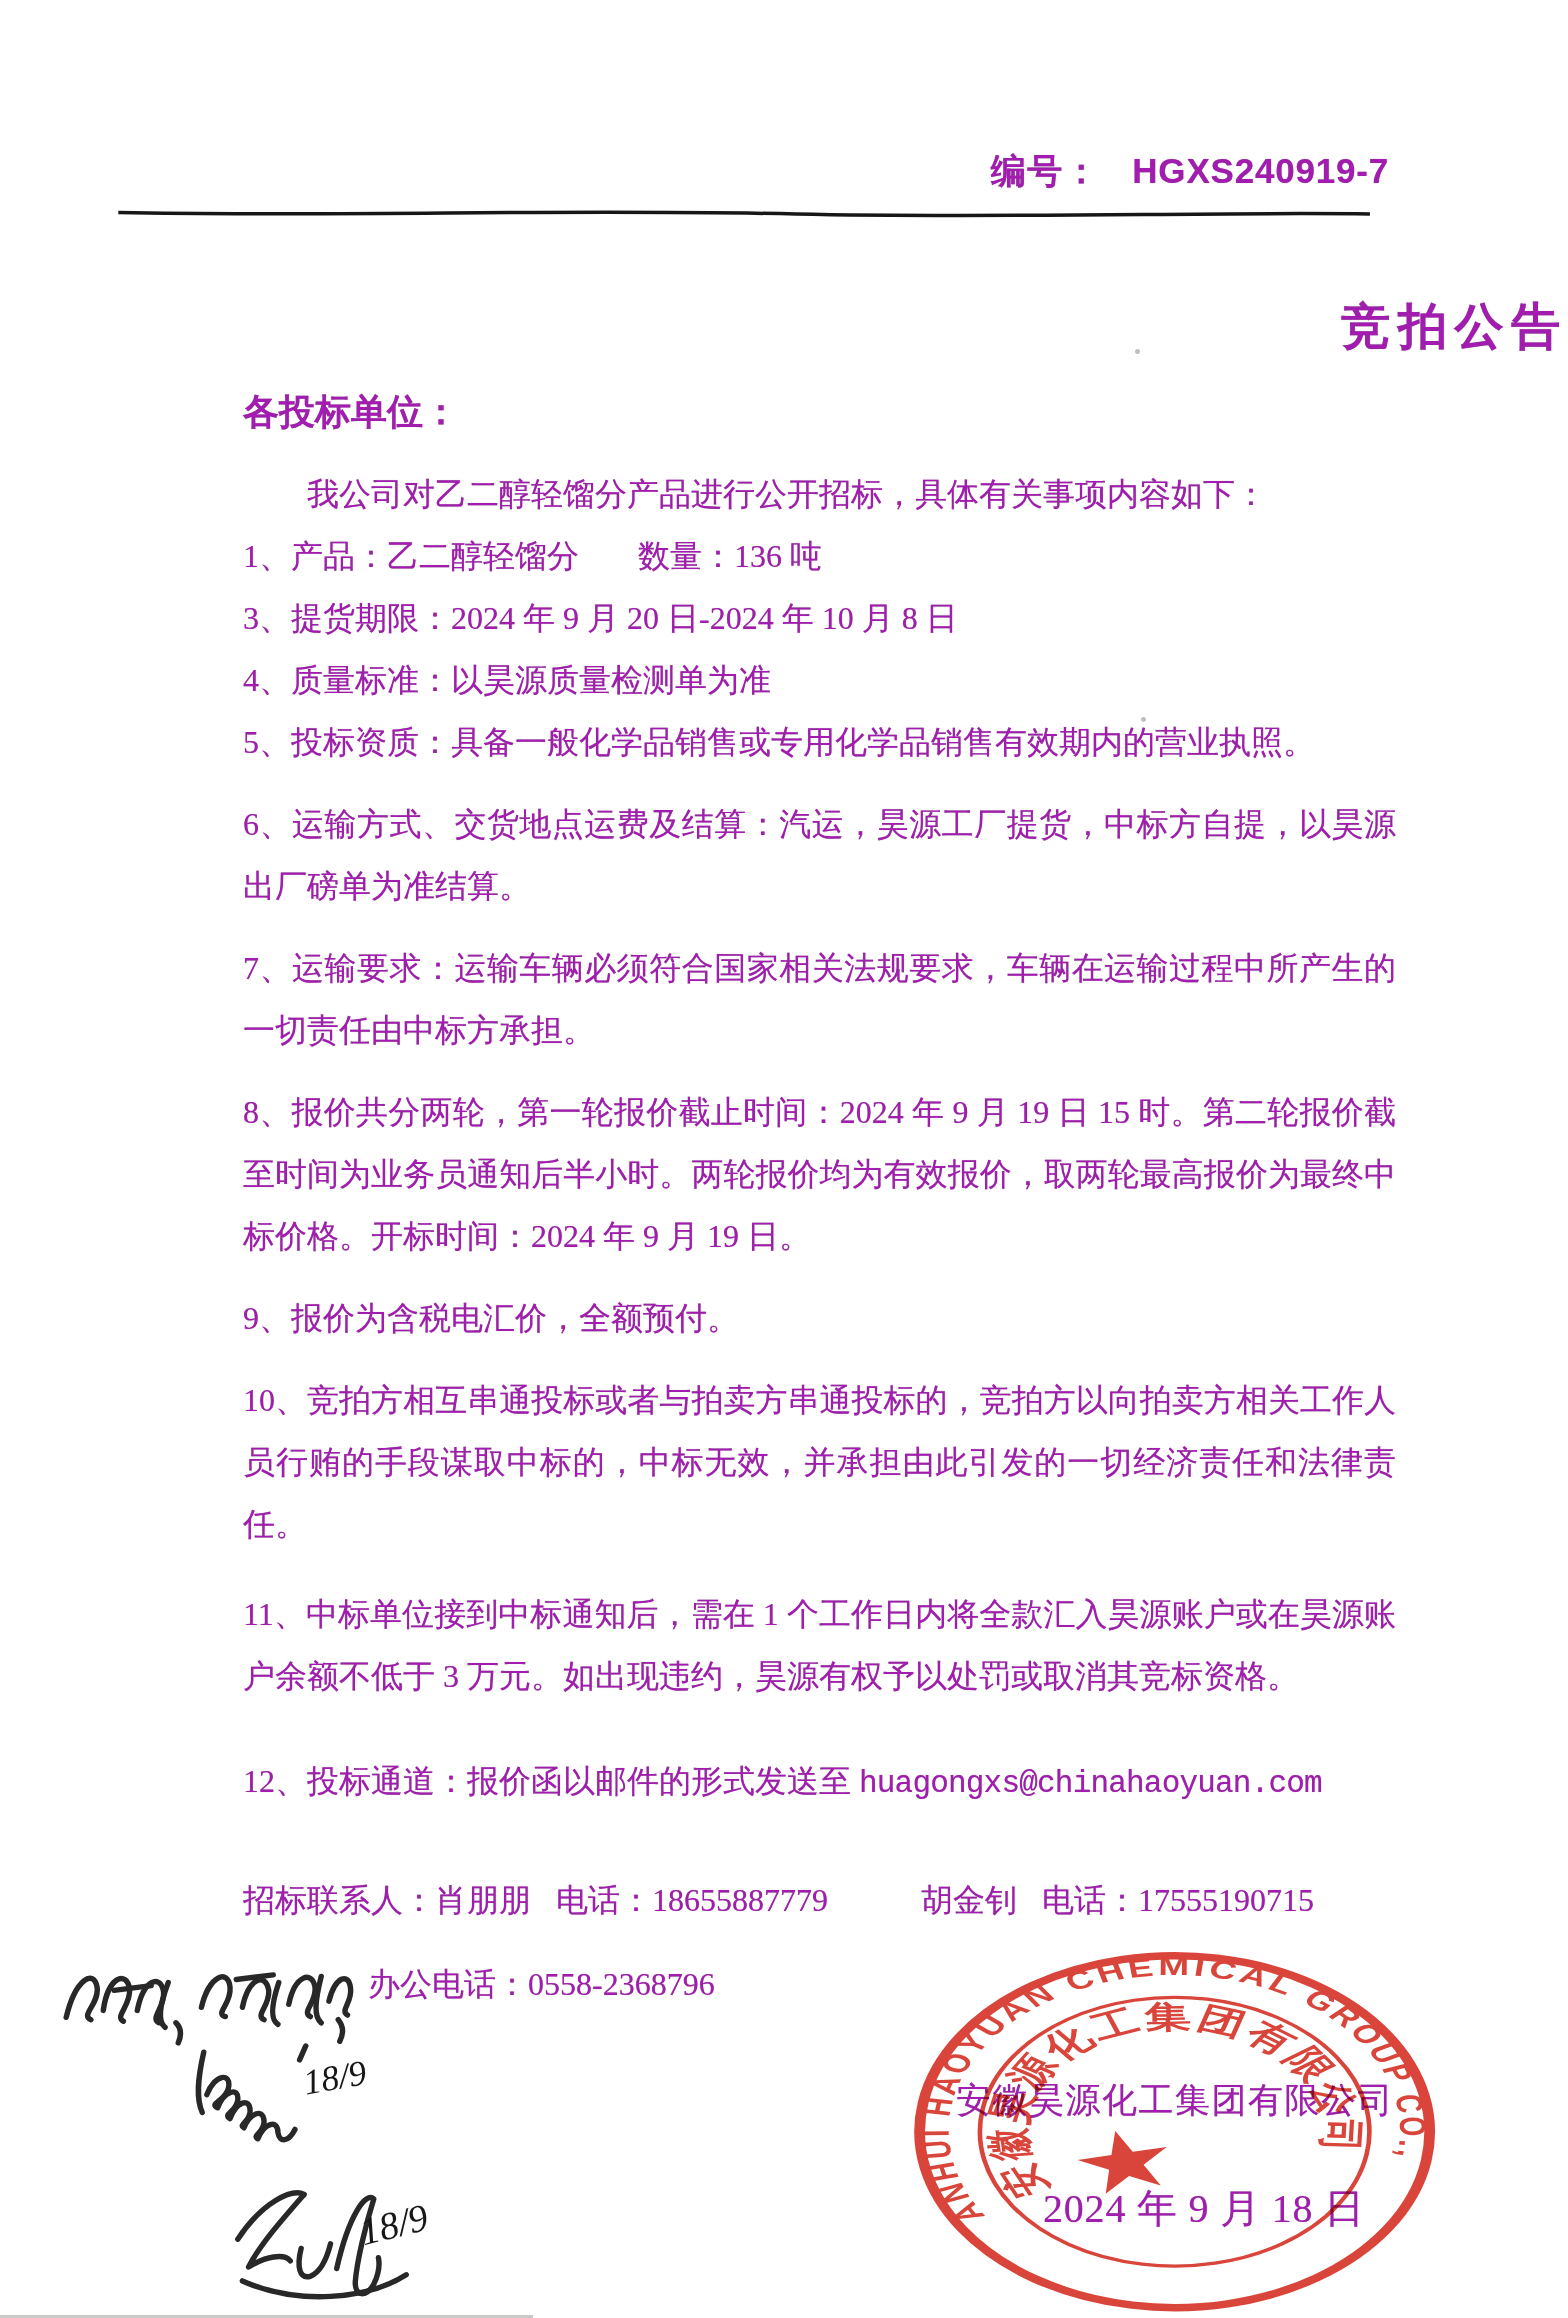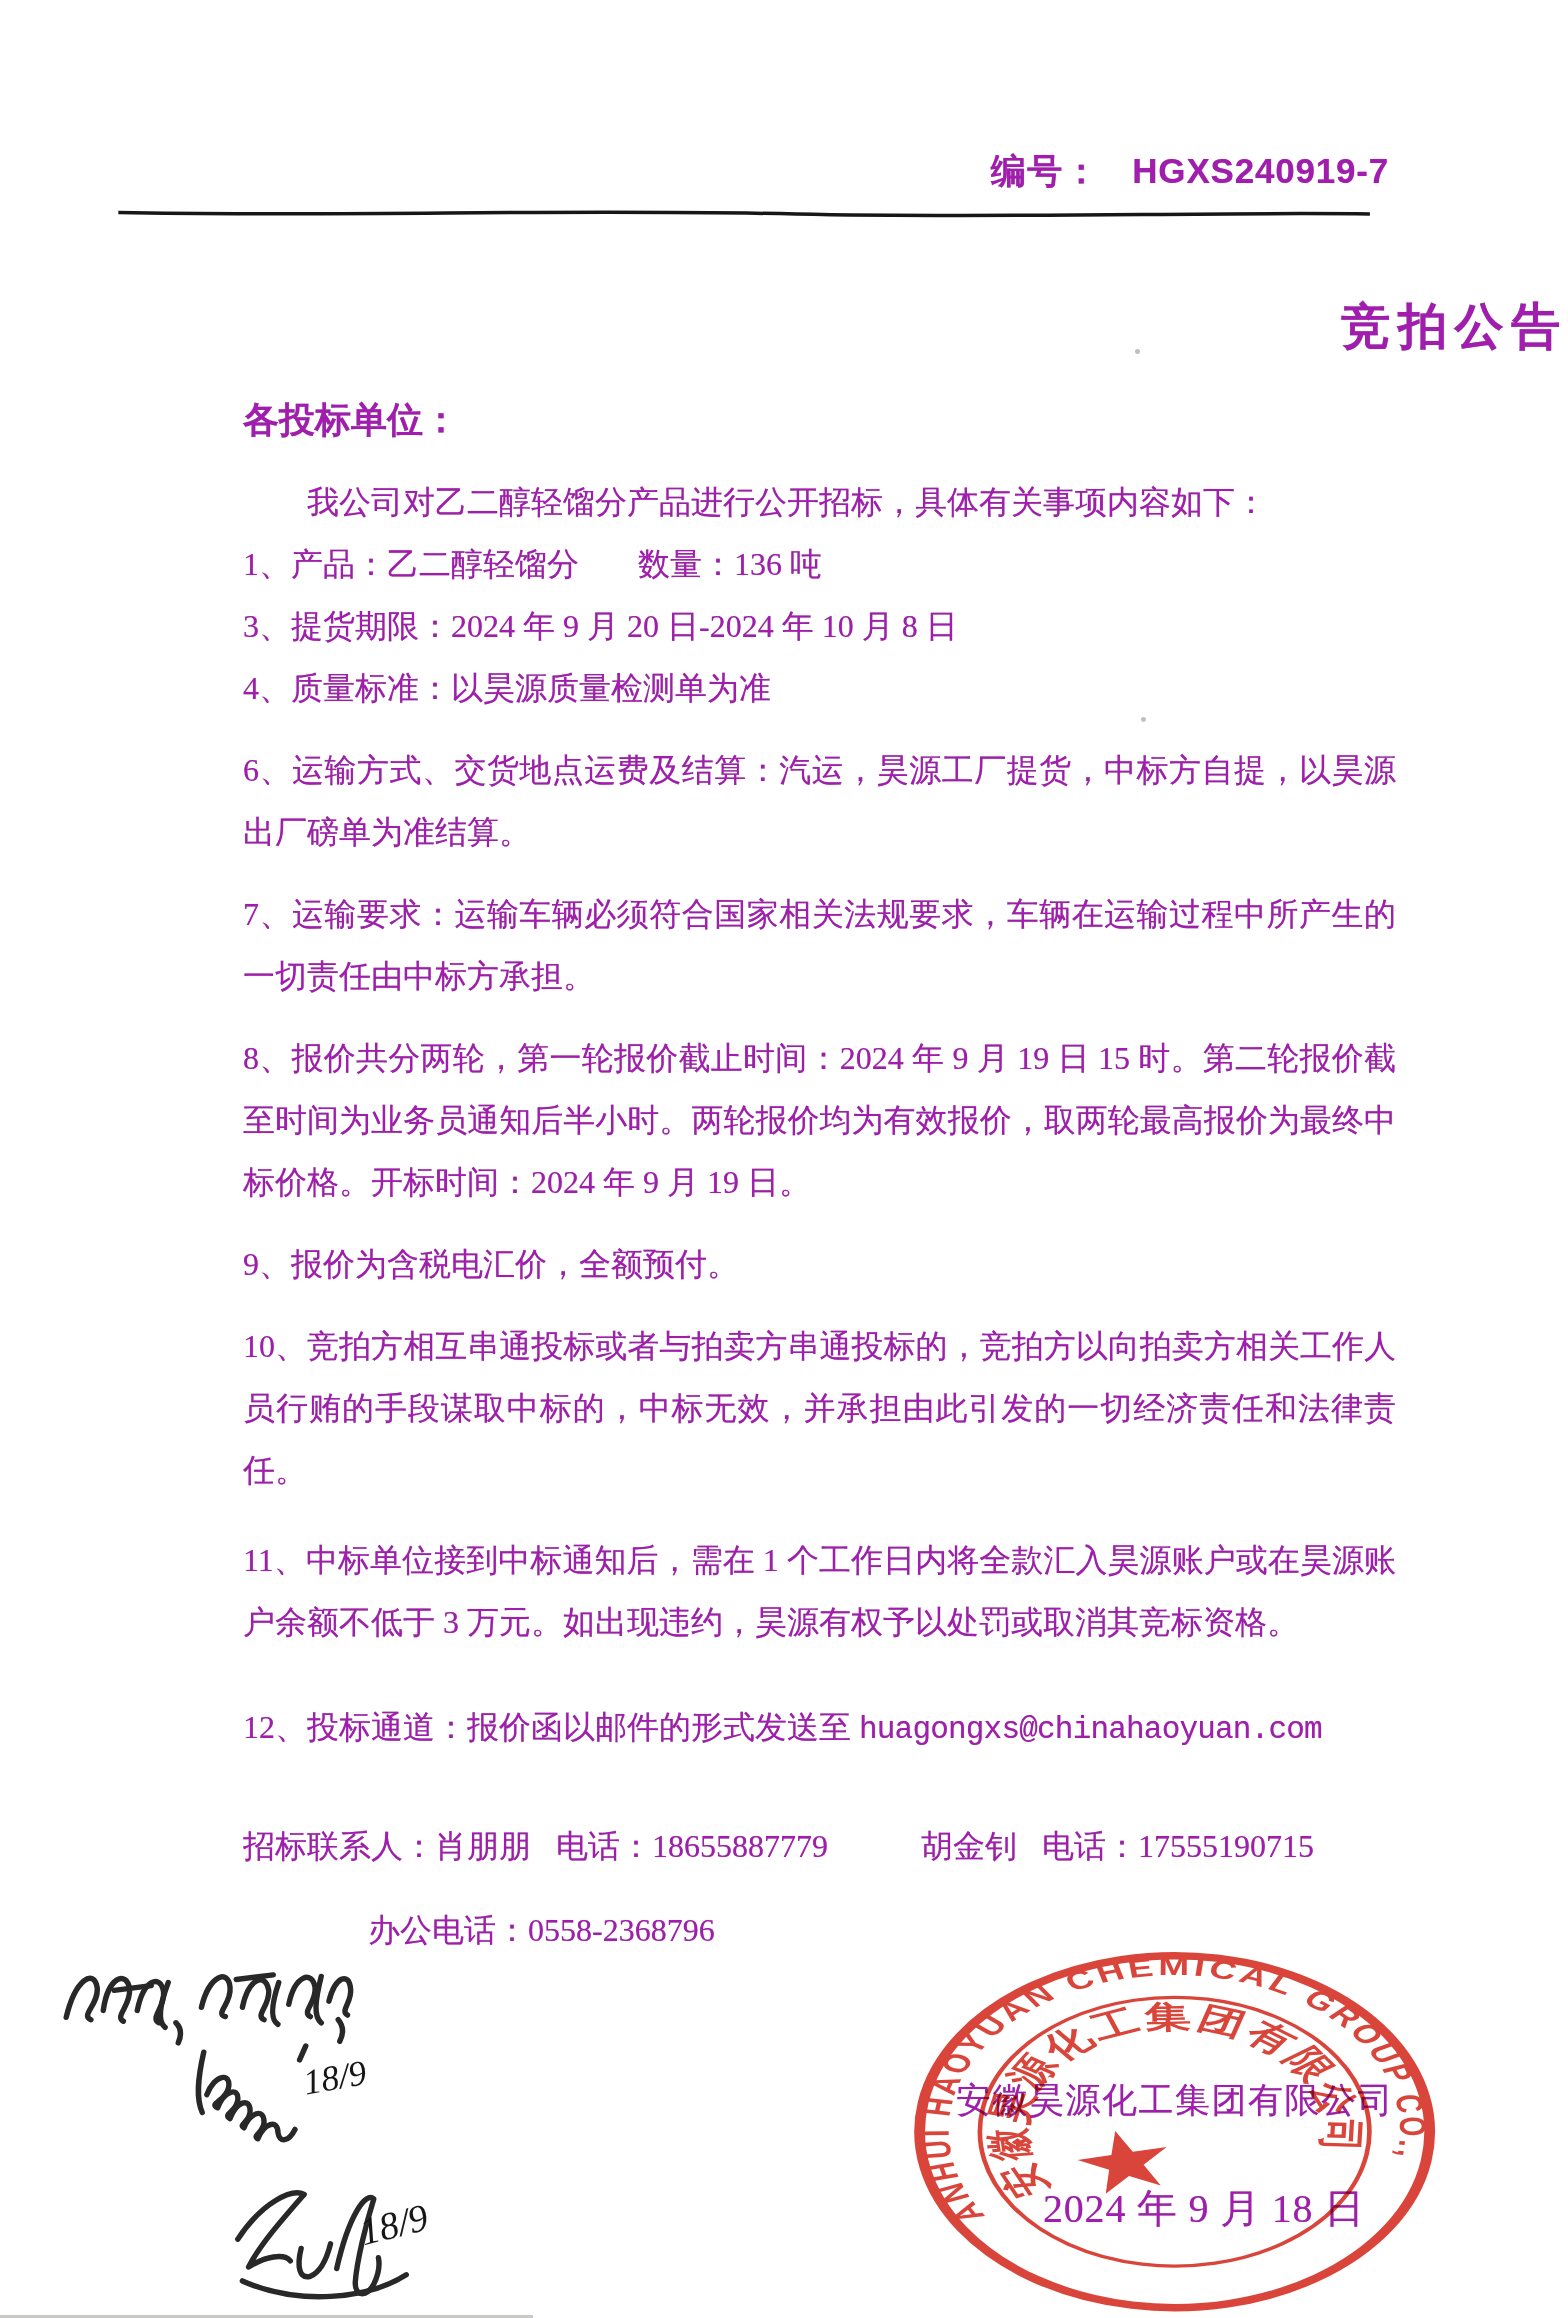--- a/index.html
+++ b/index.html
@@ -23,21 +23,21 @@
   .rule{top:207px;left:116px;z-index:1;}
   
   .title{
     top:294px;left:0;width:1568px;text-align:right;
     font-size:49px;font-weight:700;letter-spacing:7.7px;
     text-shadow:0 0 0.8px rgba(0,0,0,.5);z-index:2;
   }
   
   .body{
     top:389px;left:243px;width:1153px;font-size:32px;line-height:62px;
-    text-align:justify;z-index:2;text-shadow:0 0 0.8px rgba(0,0,0,.4);margin-top:8px;
+    text-align:justify;z-index:2;text-shadow:0 0 0.8px rgba(0,0,0,.4);
   }
   .body p{margin:0;}
   .salutation{font-size:36px;font-weight:700;line-height:46px;margin-bottom:28px !important;}
   .intro{text-indent:2em;}
   .para{margin-top:20px !important;}
   .p11{margin-top:28px !important;}
   .p12{margin-top:43px !important;}
   .qty{margin-left:59px;}
   .email{
     font-family:"Liberation Mono","DejaVu Sans Mono",monospace;
@@ -76,20 +76,21 @@
   </svg>
 
   <div class="abs title">竞拍公告</div>
 
   <div class="abs body">
     <p class="salutation">各投标单位：</p>
     <p class="intro">我公司对乙二醇轻馏分产品进行公开招标，具体有关事项内容如下：</p>
     <p class="item"><span>1、产品：乙二醇轻馏分</span><span class="qty">数量：136 吨</span></p>
     <p class="item">3、提货期限：2024 年 9 月 20 日-2024 年 10 月 8 日</p>
     <p class="item">4、质量标准：以昊源质量检测单为准</p>
+    <p class="item">5、投标资质：具备一般化学品销售或专用化学品销售有效期内的营业执照。</p>
     <p class="para">6、运输方式、交货地点运费及结算：汽运，昊源工厂提货，中标方自提，以昊源出厂磅单为准结算。</p>
     <p class="para">7、运输要求：运输车辆必须符合国家相关法规要求，车辆在运输过程中所产生的一切责任由中标方承担。</p>
     <p class="para">8、报价共分两轮，第一轮报价截止时间：2024 年 9 月 19 日 15 时。第二轮报价截至时间为业务员通知后半小时。两轮报价均为有效报价，取两轮最高报价为最终中标价格。开标时间：2024 年 9 月 19 日。</p>
     <p class="para">9、报价为含税电汇价，全额预付。</p>
     <p class="para">10、竞拍方相互串通投标或者与拍卖方串通投标的，竞拍方以向拍卖方相关工作人员行贿的手段谋取中标的，中标无效，并承担由此引发的一切经济责任和法律责任。</p>
     <p class="para p11">11、中标单位接到中标通知后，需在 1 个工作日内将全款汇入昊源账户或在昊源账户余额不低于 3 万元。如出现违约，昊源有权予以处罚或取消其竞标资格。</p>
     <p class="para p12"><span>12、投标通道：报价函以邮件的形式发送至</span> <span class="email">huagongxs@chinahaoyuan.com</span></p>
     <p class="contacts">
       <span>招标联系人：</span><span>肖朋朋</span><span class="g1">电话：</span><span>18655887779</span><span class="g2">胡金钊</span><span class="g1">电话：</span><span>17555190715</span>
     </p>

